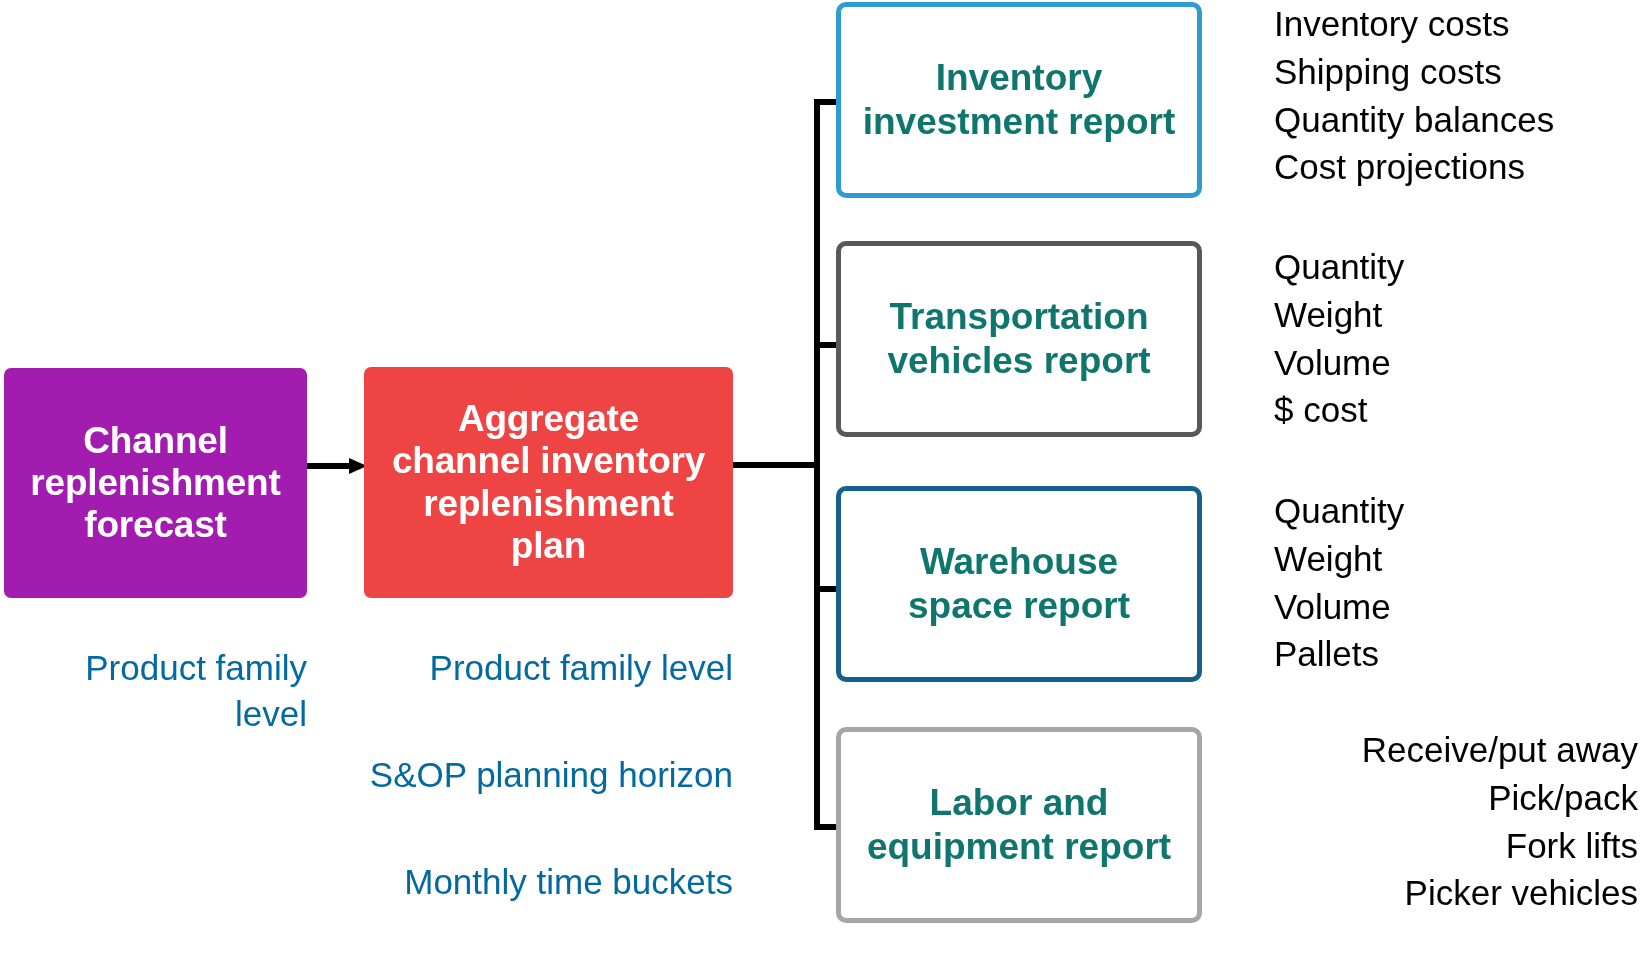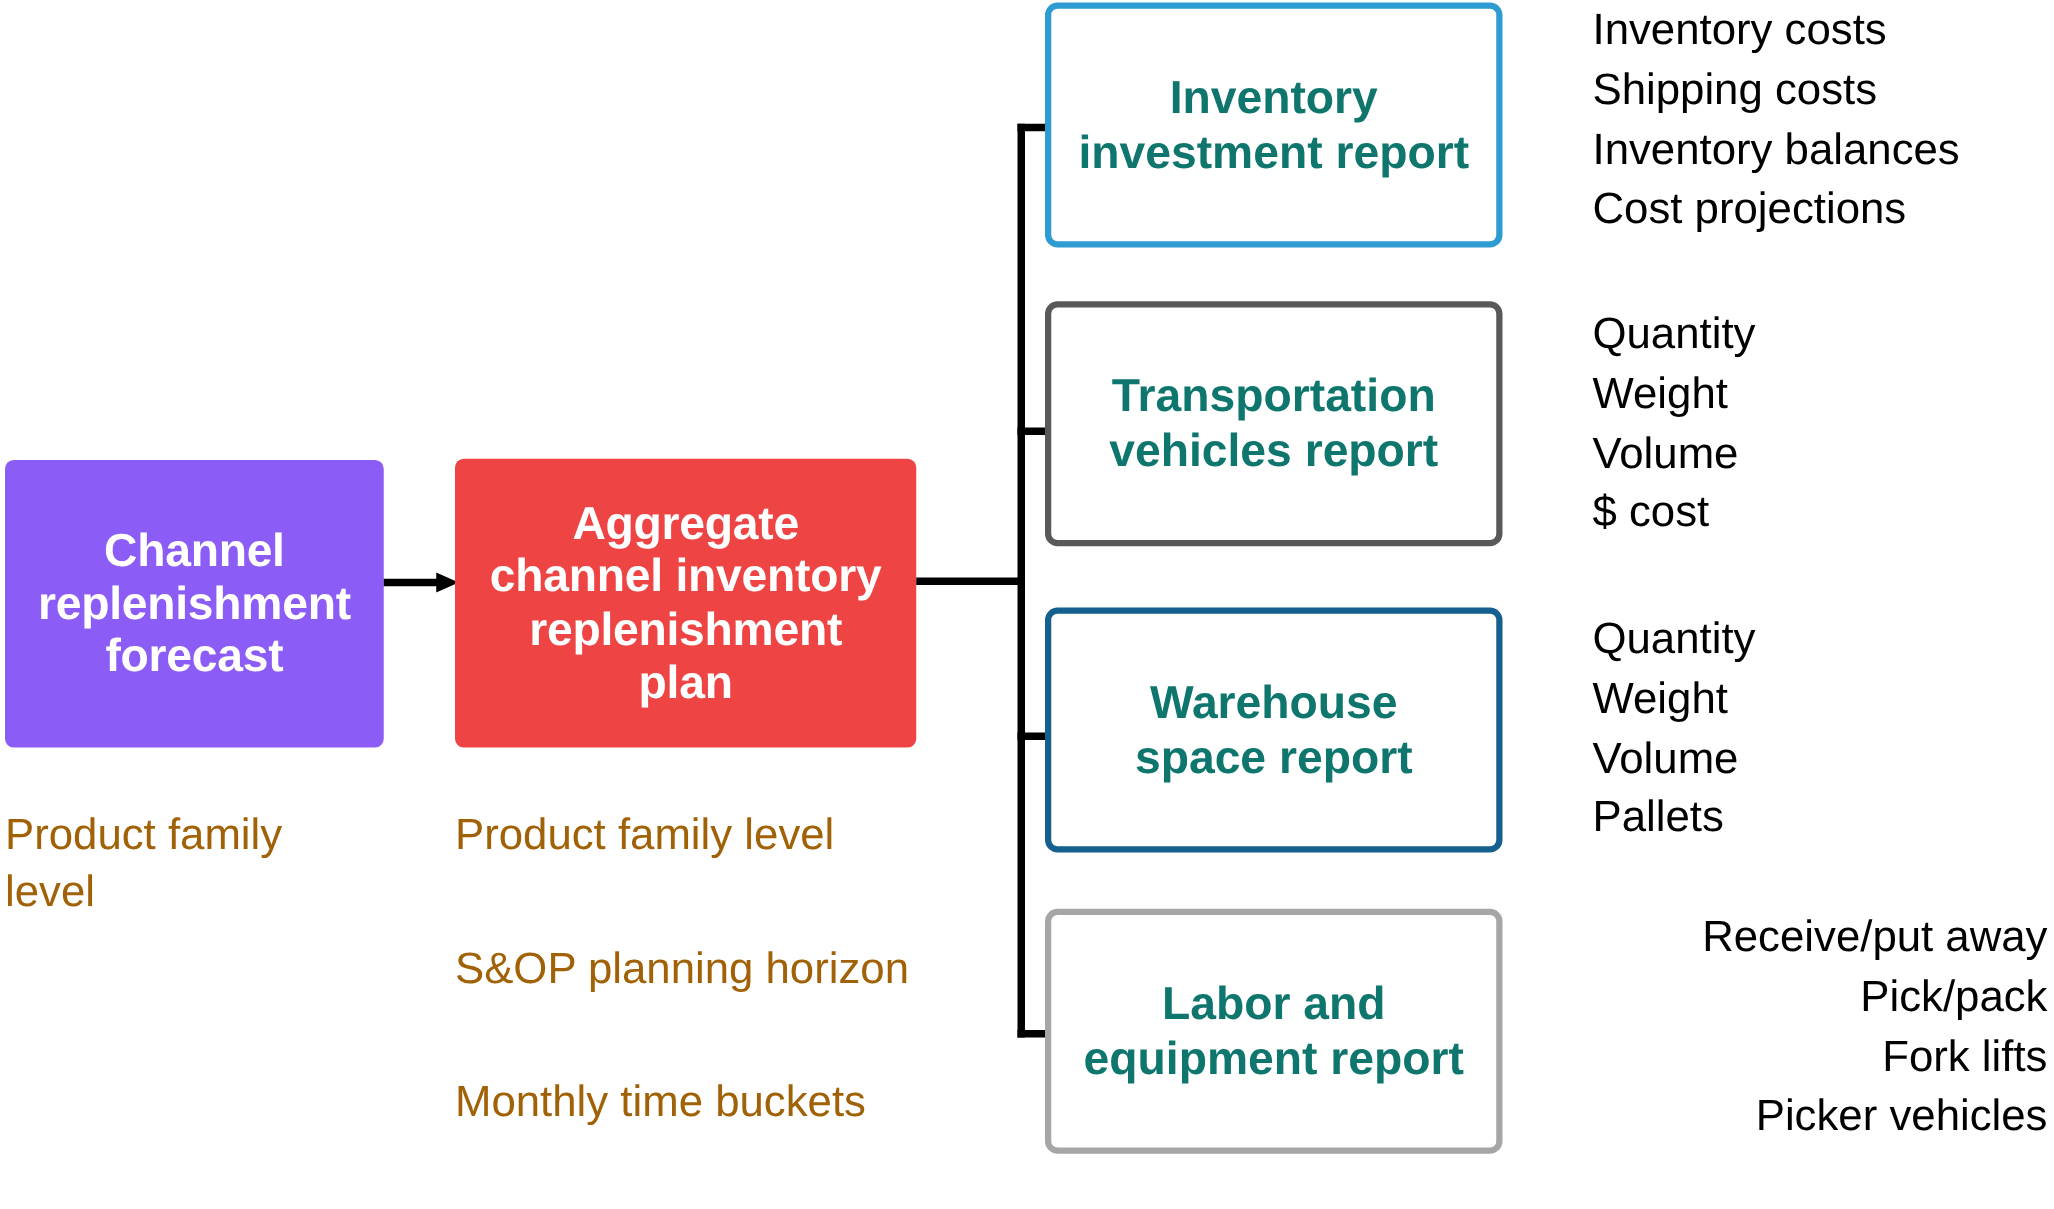--- a/index.html
+++ b/index.html
@@ -48,22 +48,22 @@
   #proc-2 {
     left: 364px; top: 367px;
     width: 369px; height: 231px;
     font-size: 37px;
     letter-spacing: -0.2px;
   }
 
   
   .proc-caption {
     position: absolute;
-    text-align: left;
-    color: #a16207;
+    text-align: right;
+    color: #0369a1;
     font-size: 35px;
     line-height: 1.33;
     white-space: pre-line;
   }
   #caption-1 { left: 4px;  top: 598px; width: 303px; }
   #caption-2 { left: 364px; top: 598px; width: 369px; }
   .caption-para { margin: 0 0 14px 0; }
   .caption-para:last-child { margin-bottom: 0; }
 
   
@@ -158,21 +158,21 @@
   #attrs-1 { left: 1238px; }
   #attrs-2 { left: 1238px; }
   #attrs-3 { left: 1238px; }
   #attrs-4 { left: 1238px; }
 </style>
 </head>
 <body>
 
 <div id="canvas">
 
-  <div class="proc-box" id="proc-1" style="background: #8b5cf6; color: rgb(255, 255, 255);">
+  <div class="proc-box" id="proc-1" style="background: #a21caf; color: rgb(255, 255, 255);">
     <span class="proc-label">Channel
 replenishment
 forecast</span>
   </div>
 
   <div class="proc-caption" id="caption-1">
     <div class="caption-para">Product family level</div>
   </div>
 
   <div id="arrow-1-2">
@@ -202,21 +202,21 @@
     <div class="branch" id="branch-4"></div>
   </div>
 
   <div class="report-box" id="report-1" style="border-color: rgb(46, 155, 209);">
     <span class="report-label">Inventory
 investment report</span>
   </div>
   <div class="attr-list" id="attrs-1">
     <span class="attr-item">Inventory costs</span>
     <span class="attr-item">Shipping costs</span>
-    <span class="attr-item">Inventory balances</span>
+    <span class="attr-item">Quantity balances</span>
     <span class="attr-item">Cost projections</span>
   </div>
 
   <div class="report-box" id="report-2" style="border-color: rgb(89, 89, 89);">
     <span class="report-label">Transportation
 vehicles report</span>
   </div>
   <div class="attr-list" id="attrs-2">
     <span class="attr-item">Quantity</span>
     <span class="attr-item">Weight</span>

